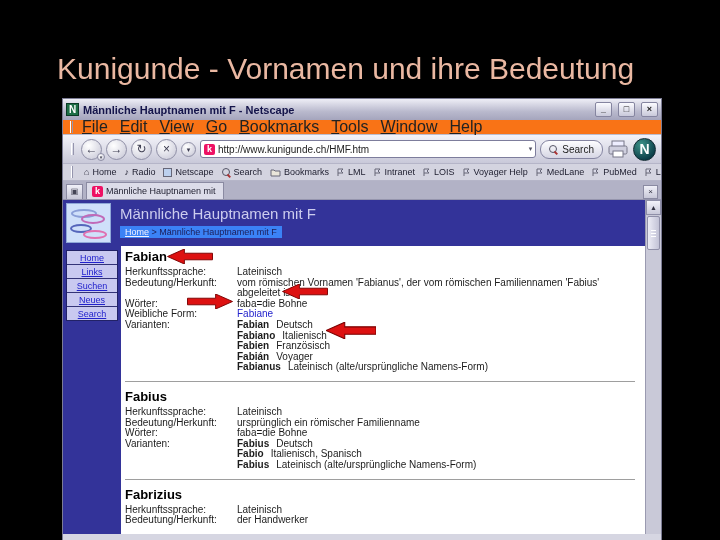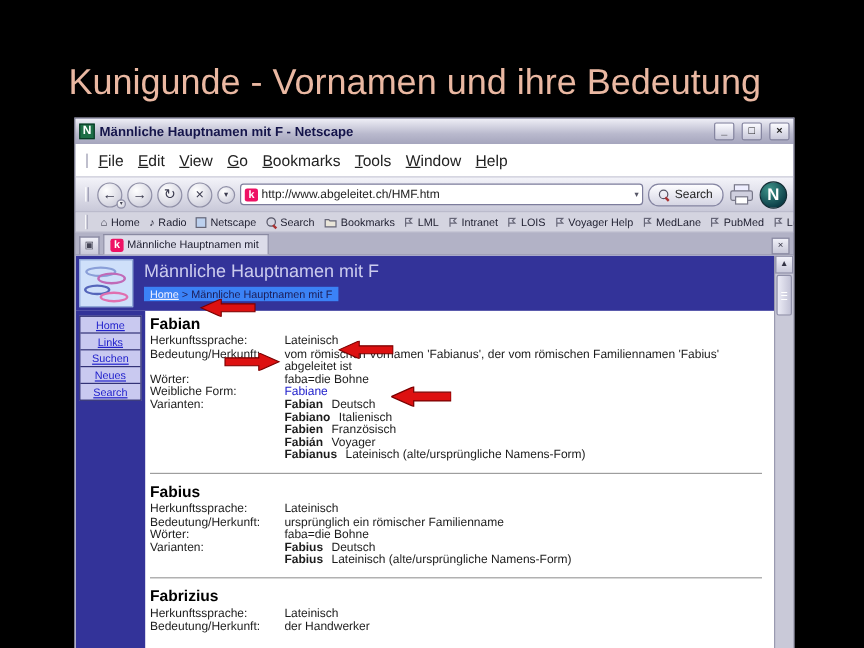--- a/index.html
+++ b/index.html
@@ -11,22 +11,22 @@
   .window { position:absolute; left:62px; top:98px; width:600px; height:442px;
             background:#d6d6e2; border:1px solid #7c7c94; border-bottom:none; }
   .titlebar { height:21px; background:linear-gradient(#eeeef6,#b9b9cd 60%,#a5a5bd);
               display:flex; align-items:center; padding:0 3px; gap:4px; }
   .ns-win-icon { width:13px; height:13px; background:#1d6e46; border:1px solid #0a3a26;
                  color:#fff; font-size:10px; font-weight:bold; line-height:11px; text-align:center; }
   .title-text { flex:1; font-size:11px; font-weight:bold; color:#14144a; white-space:nowrap; overflow:hidden; }
   .winbtn { width:17px; height:15px; margin-left:2px; background:linear-gradient(#fbfbff,#c9c9da);
             border:1px solid #8585a0; border-radius:2px; font-size:9px; line-height:13px;
             text-align:center; color:#222; font-weight:bold; }
-  .menubar { height:28px; background:#ffffff; border-bottom:1px solid #bcbccd;
-             display:flex; align-items:center; font-size:13px; color:#222; padding-left:4px; }
+  .menubar { height:15px; background:#f97316; border-bottom:1px solid #bcbccd;
+             display:flex; align-items:center; font-size:16px; color:#222; padding-left:4px; }
   .menu-item { padding:1px 6px; }
   .menu-item u { text-decoration:underline; }
   .grip { width:3px; height:12px; border-left:1px solid #fff; border-right:1px solid #9595ad; margin:0 3px; }
 
   .navbar { height:29px; background:linear-gradient(#f3f3f9,#c9c9d9); border-bottom:1px solid #b5b5c8;
             display:flex; align-items:center; gap:4px; padding:0 5px; }
   .roundbtn { width:21px; height:21px; border-radius:50%; flex-shrink:0;
               background:radial-gradient(circle at 35% 30%, #ffffff, #c4c4d4);
               border:1px solid #8f8fa6; color:#3c3c50; font-size:12px; line-height:19px; text-align:center; position:relative; }
   .roundbtn .sub { position:absolute; right:-4px; bottom:-2px; width:8px; height:8px; border-radius:50%;
@@ -134,21 +134,21 @@
 
     <div class="navbar">
       <div class="grip"></div>
       <div class="roundbtn"><span>←</span><span class="sub">▾</span></div>
       <div class="roundbtn">→</div>
       <div class="roundbtn">↻</div>
       <div class="roundbtn">×</div>
       <div class="roundbtn small">▾</div>
       <div class="urlbox">
         <span class="kbadge">k</span>
-        <span class="url-text">http://www.abgeleitet.ch/HMF.htm</span>
+        <span class="url-text">http://www.kunigunde.ch/HMF.htm</span>
         <span class="drop-glyph">▾</span>
       </div>
       <div class="search-btn">
         <span class="mag"></span>
         <span>Search</span>
       </div>
       <svg class="printer" viewBox="0 0 22 18">
         <rect x="5" y="1" width="12" height="6" fill="#eef" stroke="#778"></rect>
         <rect x="2" y="6" width="18" height="8" rx="1.5" fill="#cfcfde" stroke="#778"></rect>
         <rect x="6" y="11" width="10" height="6" fill="#fff" stroke="#778"></rect>
@@ -319,20 +319,21 @@
                   <div class="val"><span>ursprünglich ein römischer Familienname</span></div>
                 </div>
                 <div class="row">
                   <span class="lbl">Wörter:</span>
                   <div class="val"><span>faba=die Bohne</span></div>
                 </div>
                 <div class="row">
                   <span class="lbl">Varianten:</span>
                   <div class="val">
                     <div class="vline"><span class="vname">Fabius</span><span class="vlang">Deutsch</span></div>
+                    <div class="vline"><span class="vname">Fabio</span><span class="vlang">Italienisch, Spanisch</span></div>
                     <div class="vline"><span class="vname">Fabius</span><span class="vlang">Lateinisch (alte/ursprüngliche Namens-Form)</span></div>
                   </div>
                 </div>
               </div>
               <div class="divider"></div>
               <div class="entry">
                 <div class="entry-h">Fabrizius</div>
                 <div class="row">
                   <span class="lbl">Herkunftssprache:</span>
                   <div class="val"><span>Lateinisch</span></div>

